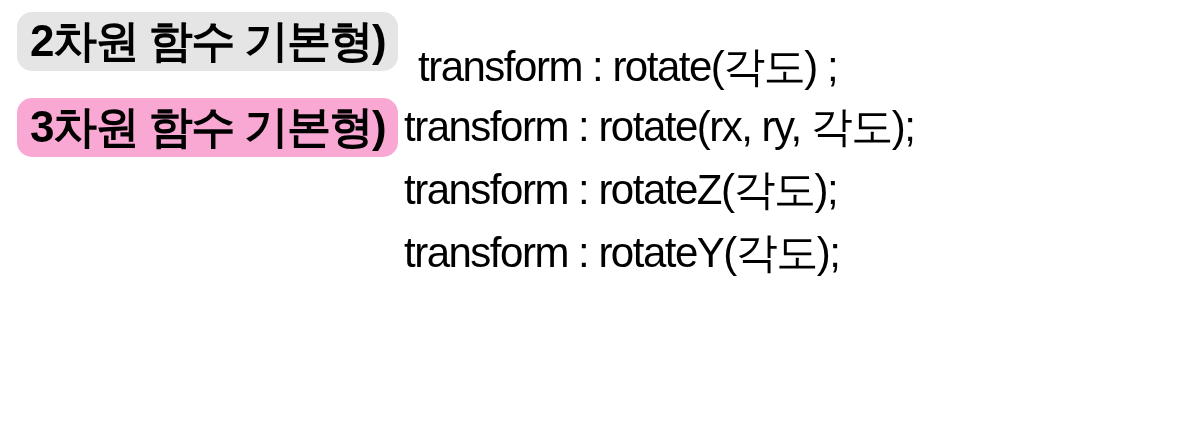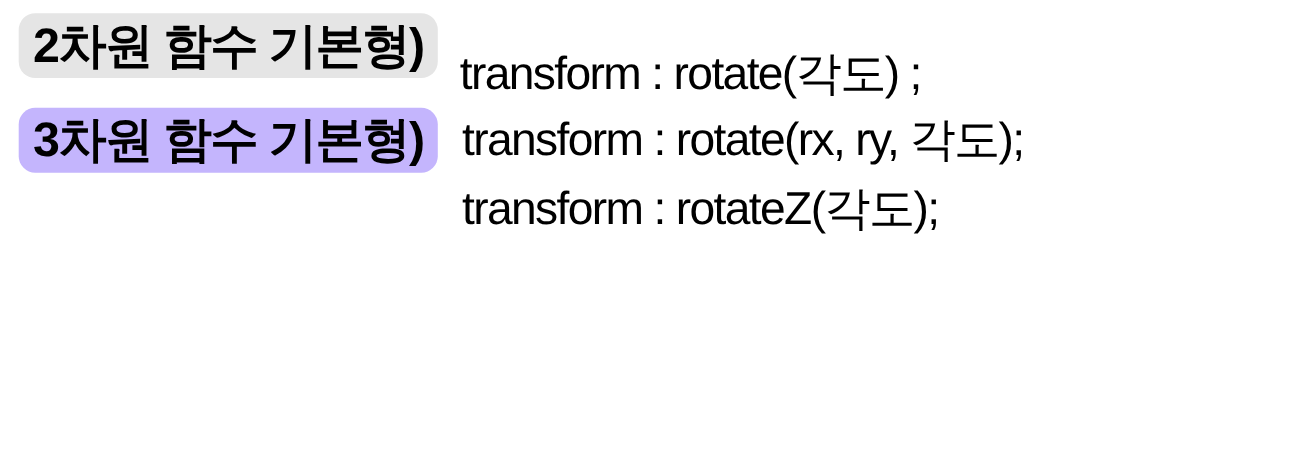--- a/index.html
+++ b/index.html
@@ -43,33 +43,34 @@
   }
   .code-single {
     position: absolute;
     left: 418px;
     top: 11px;
     height: 61px;
     margin-top: 25px;
   }
   .code-block {
     position: absolute;
-    left: 420px;
+    left: 404px;
     top: 95px;
   }
 </style>
 </head>
 <body style="background: rgb(255, 255, 255); color: rgb(0, 0, 0);">
 
 <div class="badge badge-2d" style="background: #e5e5e5;">
   <span>2차원 함수 기본형)</span>
 </div>
 
 <div class="code-line code-single">transform : rotate(각도) ;</div>
 
-<div class="badge badge-3d" style="background: #c4b5fd;">
+<div class="badge badge-3d" style="background: #f9a8d4;">
   <span>3차원 함수 기본형)</span>
 </div>
 
 <div class="code-block">
   <div class="code-line">transform : rotate(rx, ry, 각도);</div>
   <div class="code-line">transform : rotateZ(각도);</div>
+  <div class="code-line">transform : rotateY(각도);</div>
 </div>
 
 </body></html>

